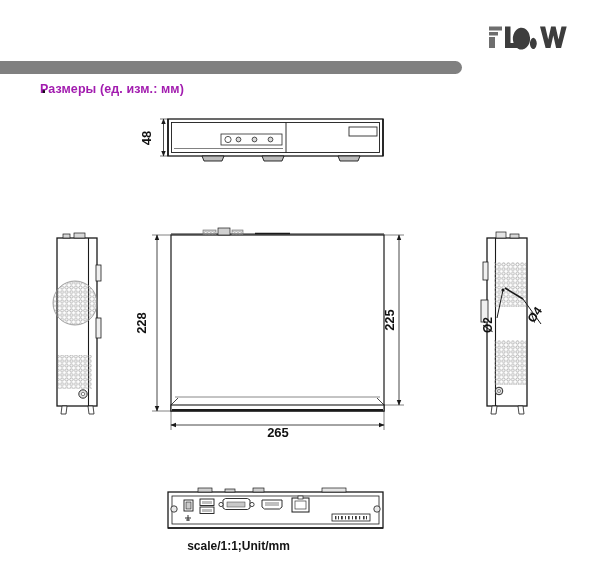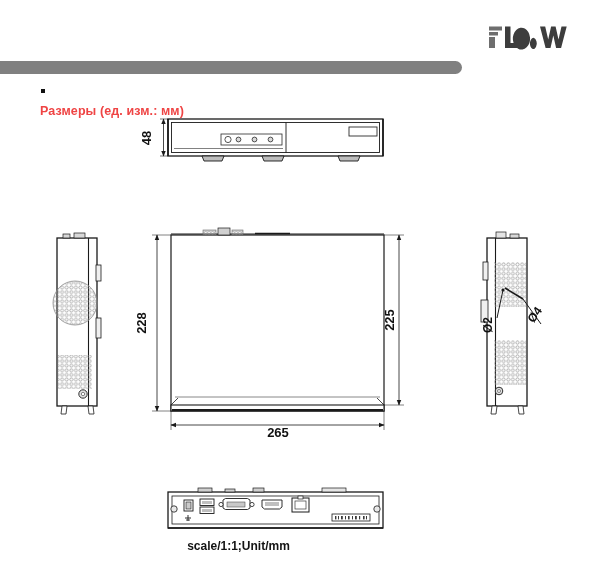--- a/index.html
+++ b/index.html
@@ -37,22 +37,21 @@
 
   
   #section-title {
     position: absolute;
     left: 40px;
     top: 82px;
     font-size: 12.5px;
     font-weight: bold;
     letter-spacing: 0.1px;
     white-space: nowrap;
-    color: #ef4444;
-    margin-top: 22px;
+    color: #a21caf;
   }
   #section-bullet {
     position: absolute;
     left: 41px;
     top: 89px;
     width: 4px;
     height: 4px;
     background: #111111;
   }
 

